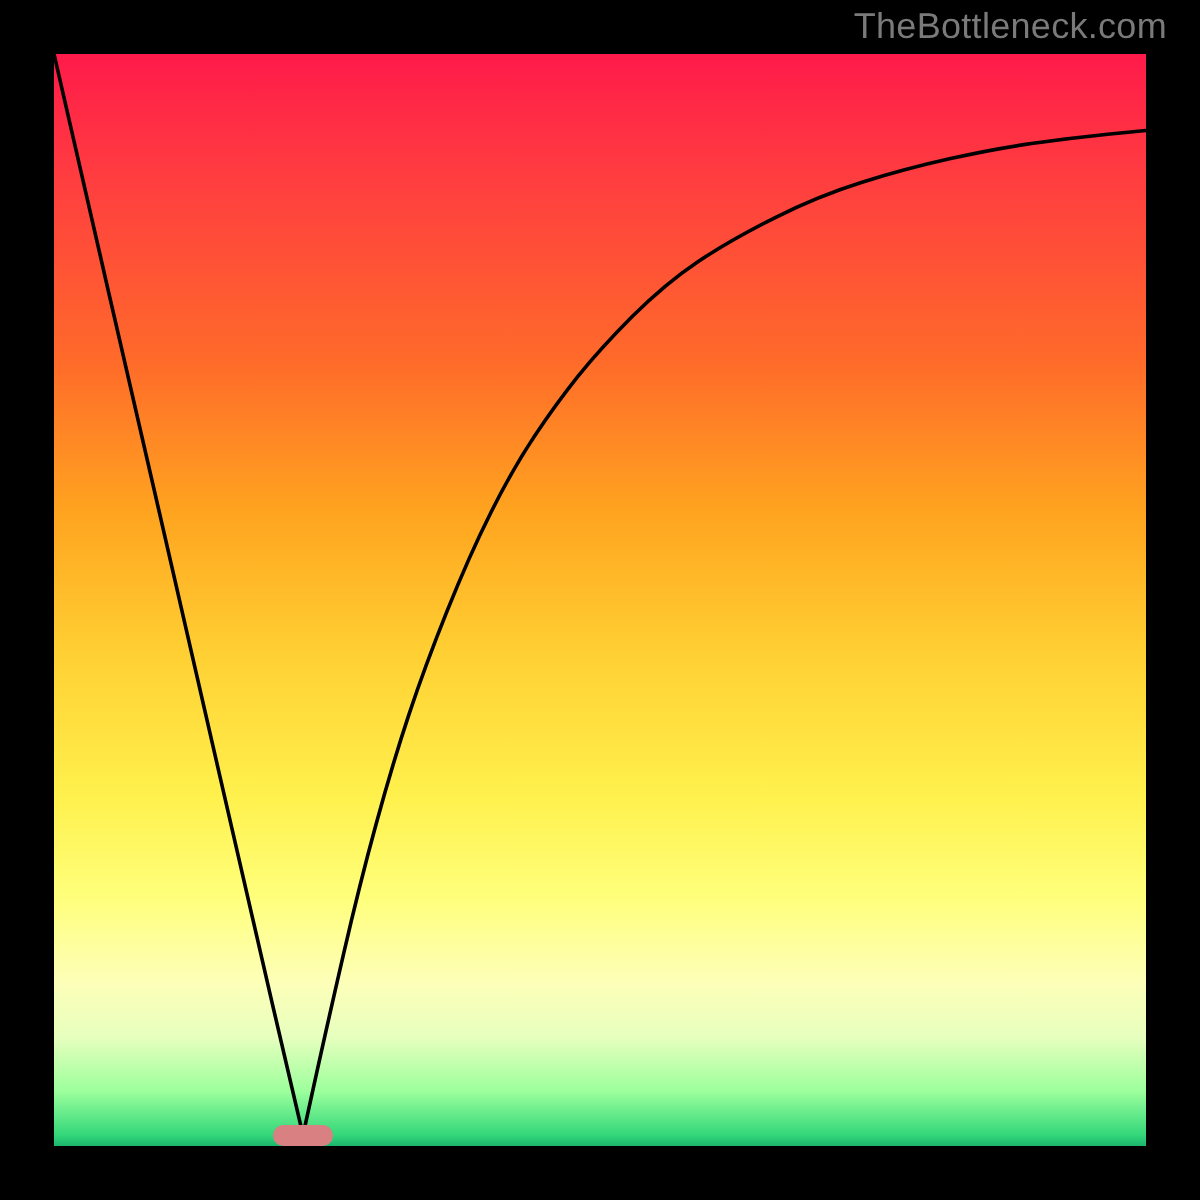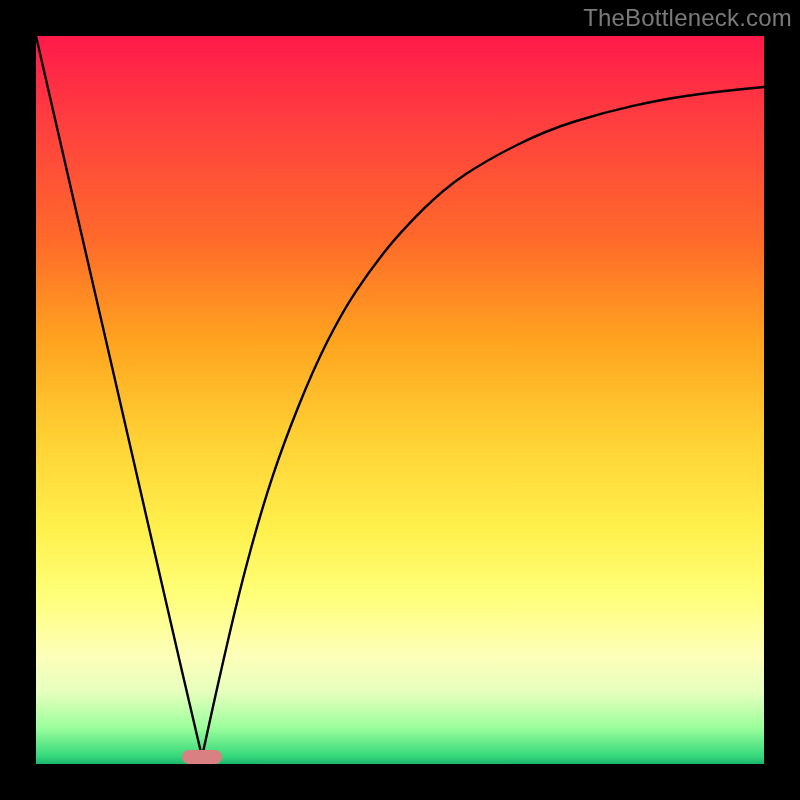--- a/index.html
+++ b/index.html
@@ -13,21 +13,21 @@
   }
   .frame {
     position: relative;
     width: 800px;
     height: 800px;
     background: #000;
   }
   .watermark {
     position: absolute;
     top: 4px;
-    right: 8px;
+    right: 22px;
     color: #7a7a7a;
     font-size: 24px;
     font-weight: 500;
     letter-spacing: 0.2px;
     z-index: 5;
   }
   .plot {
     position: absolute;
     left: 36px;
     top: 36px;

